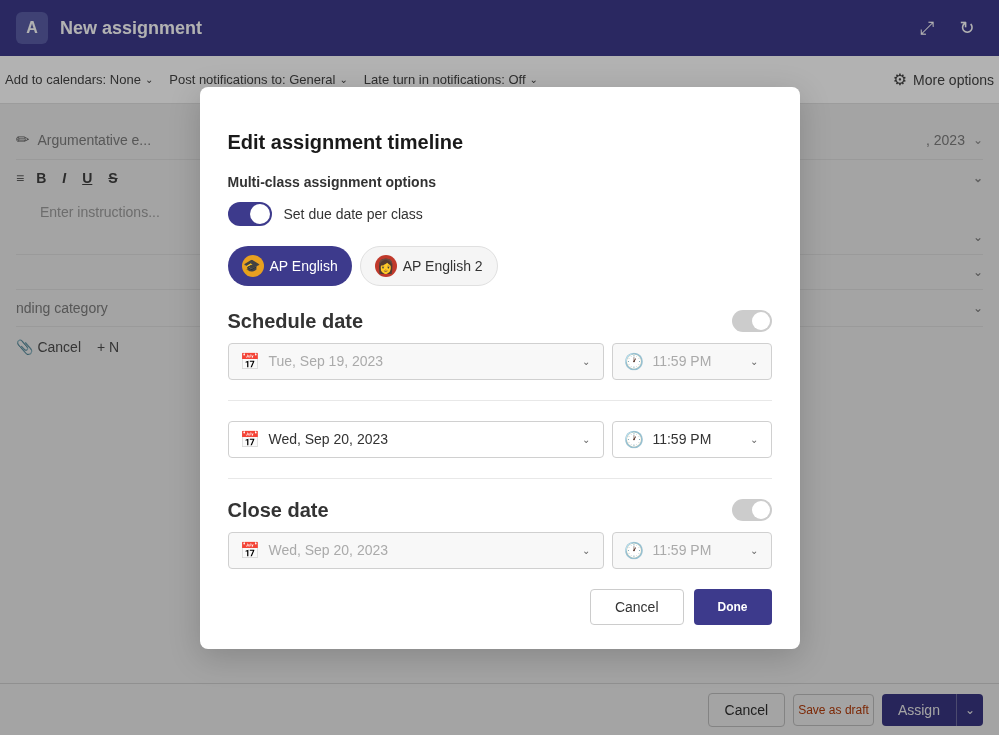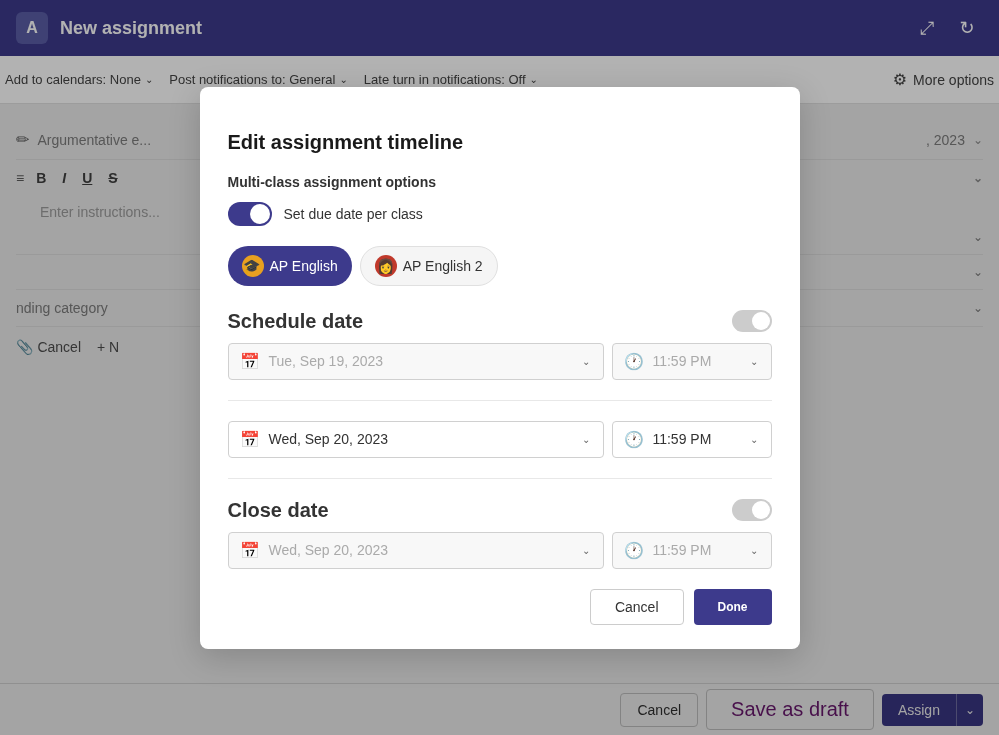--- a/index.html
+++ b/index.html
@@ -110,21 +110,21 @@
       justify-content: flex-end;
       padding: 0 16px;
       gap: 8px;
     }
     .btn-cancel-bottom {
       background: white; border: 1px solid #ccc; border-radius: 4px;
       padding: 8px 16px; cursor: pointer; font-size: 14px; color: #333;
     }
     .btn-save-draft {
       background: white; border: 1px solid #ccc; border-radius: 4px;
-      padding: 8px 24px; cursor: pointer; font-size: 20px; color: #701a75;
+      padding: 8px 4px; cursor: pointer; font-size: 12px; color: #c2410c;
     }
     .btn-assign-group {
       display: flex;
     }
     .btn-assign {
       background: #3d3a8c; border: none; border-radius: 4px 0 0 4px;
       padding: 8px 16px; cursor: pointer; font-size: 14px; color: white;
     }
     .btn-assign-chevron {
       background: #3d3a8c; border: none; border-radius: 0 4px 4px 0;

